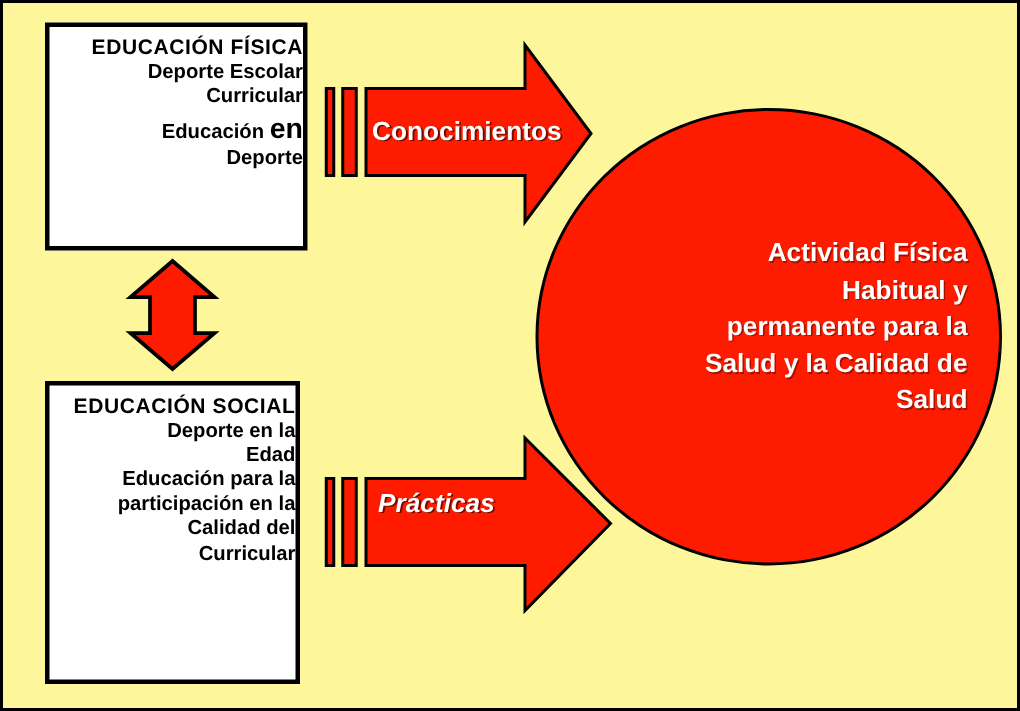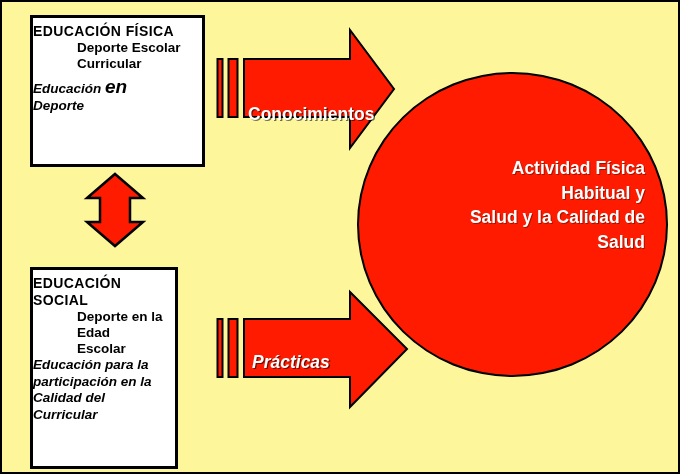--- a/index.html
+++ b/index.html
@@ -23,39 +23,38 @@
     color: var(--text);
   }
   .abs { position: absolute; }
 
   
   .white-box {
     position: absolute;
     box-sizing: border-box;
     background: var(--box-fill);
     border: 3px solid var(--outline);
-    text-align: left;
+    text-align: right;
     padding-top: 5px;
     line-height: 16px;
   }
   .box-title {
     font-weight: bold;
     font-size: 14px;
     letter-spacing: 0.4px;
     line-height: 17px;
   }
   .box-bold-line {
     font-weight: bold;
     font-size: 13.5px;
     line-height: 16px;
     padding-left: 44px;
   }
   .box-italic-line {
     font-weight: bold;
-    font-style: italic;
     font-size: 13.5px;
     line-height: 16.5px;
   }
   .italic-gap { margin-top: 7px; }
   .big-en {
     font-size: 19px;
     line-height: 16.5px;
   }
 
   
@@ -82,21 +81,20 @@
 
   
   .arrow-label {
     position: absolute;
     color: var(--label);
     font-weight: bold;
     font-size: 17.5px;
     line-height: 25px;
     text-shadow: 1.3px 1.3px 0 rgba(0,0,0,0.55);
     white-space: nowrap;
-    margin-top: 27px;
   }
 
   svg { display: block; }
 </style>
 </head>
 <body>
 
 <div class="canvas">
 
   <div class="white-box" style="left:28px; top:13px; width:175px; height:152px;">
@@ -104,24 +102,23 @@
     <div class="box-bold-line">Deporte Escolar</div>
     <div class="box-bold-line">Curricular</div>
     <div class="box-italic-line italic-gap"><span>Educación </span><span class="big-en">en</span></div>
     <div class="box-italic-line">Deporte</div>
   </div>
 
   <svg class="abs" style="left:81px; top:169px;" width="64" height="78" viewBox="0 0 64 78">
     <polygon points="32,3 60,27 47,27 47,51 60,51 32,75 4,51 17,51 17,27 4,27" style="fill:var(--red); stroke:var(--outline); stroke-width:2.5"></polygon>
   </svg>
 
-  <div class="white-box" style="left:28px; top:265px; width:148px; height:202px;">
+  <div class="white-box" style="left:28px; top:252px; width:170px; height:202px;">
     <div class="box-title">EDUCACIÓN SOCIAL</div>
     <div class="box-bold-line">Deporte en la Edad</div>
-    <div class="box-bold-line">Escolar</div>
     <div class="box-italic-line">Educación para la</div>
     <div class="box-italic-line">participación en la</div>
     <div class="box-italic-line">Calidad del</div>
     <div class="box-italic-line">Curricular</div>
   </div>
 
   <svg class="abs" style="left:212px; top:24px;" width="184" height="126" viewBox="0 0 184 126">
     <rect x="3.5" y="33" width="5" height="58" style="fill:var(--red); stroke:var(--outline); stroke-width:2"></rect>
     <rect x="14.5" y="33" width="9" height="58" style="fill:var(--red); stroke:var(--outline); stroke-width:2"></rect>
     <polygon points="30,33 136,33 136,4 180,63 136,122 136,91 30,91" style="fill:var(--red); stroke:var(--outline); stroke-width:2"></polygon>
@@ -134,18 +131,19 @@
     <polygon points="30,30 136,30 136,3 193,60 136,118 136,88 30,88" style="fill:var(--red); stroke:var(--outline); stroke-width:2"></polygon>
   </svg>
   <div class="arrow-label" style="left:250px; top:321px;font-style:italic;">
     <div>Prácticas</div>
   </div>
 
   <div class="big-circle">
     <div class="circle-text">
       <div>Actividad Física</div>
       <div>Habitual y</div>
+      <div>permanente para la</div>
       <div>Salud y la Calidad de</div>
       <div>Salud</div>
     </div>
   </div>
 
 </div>
 
 </body></html>

